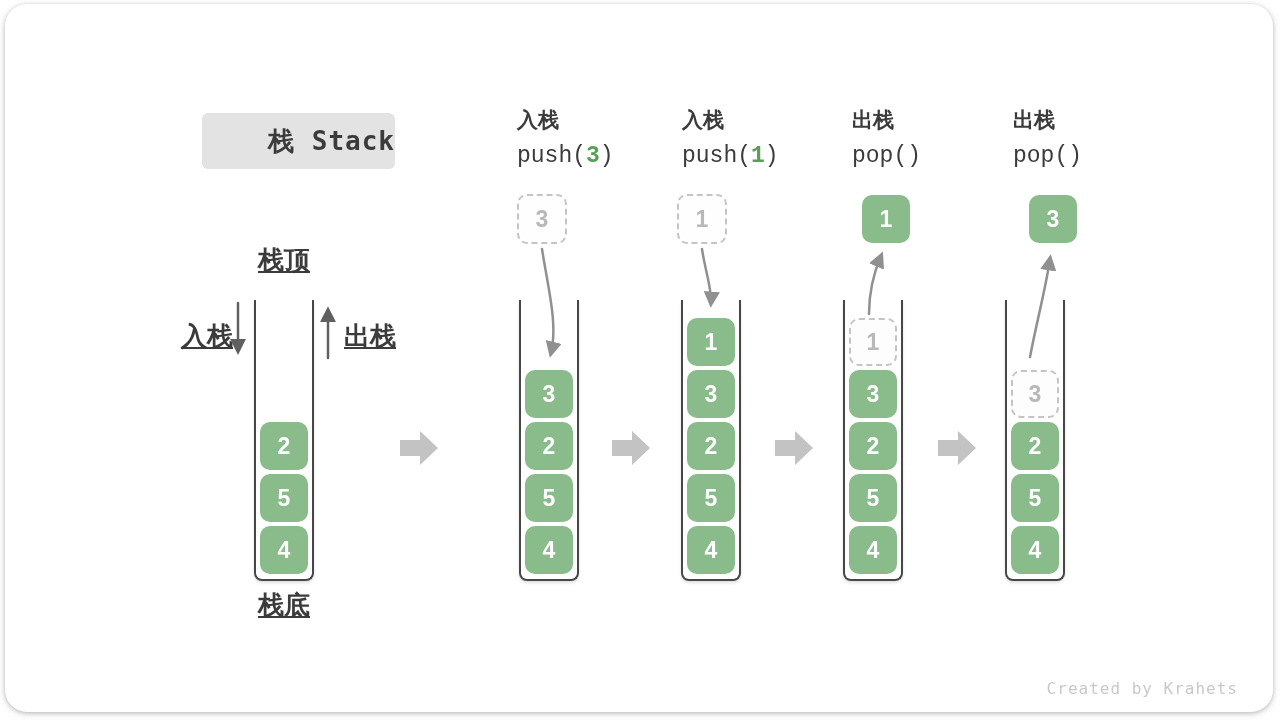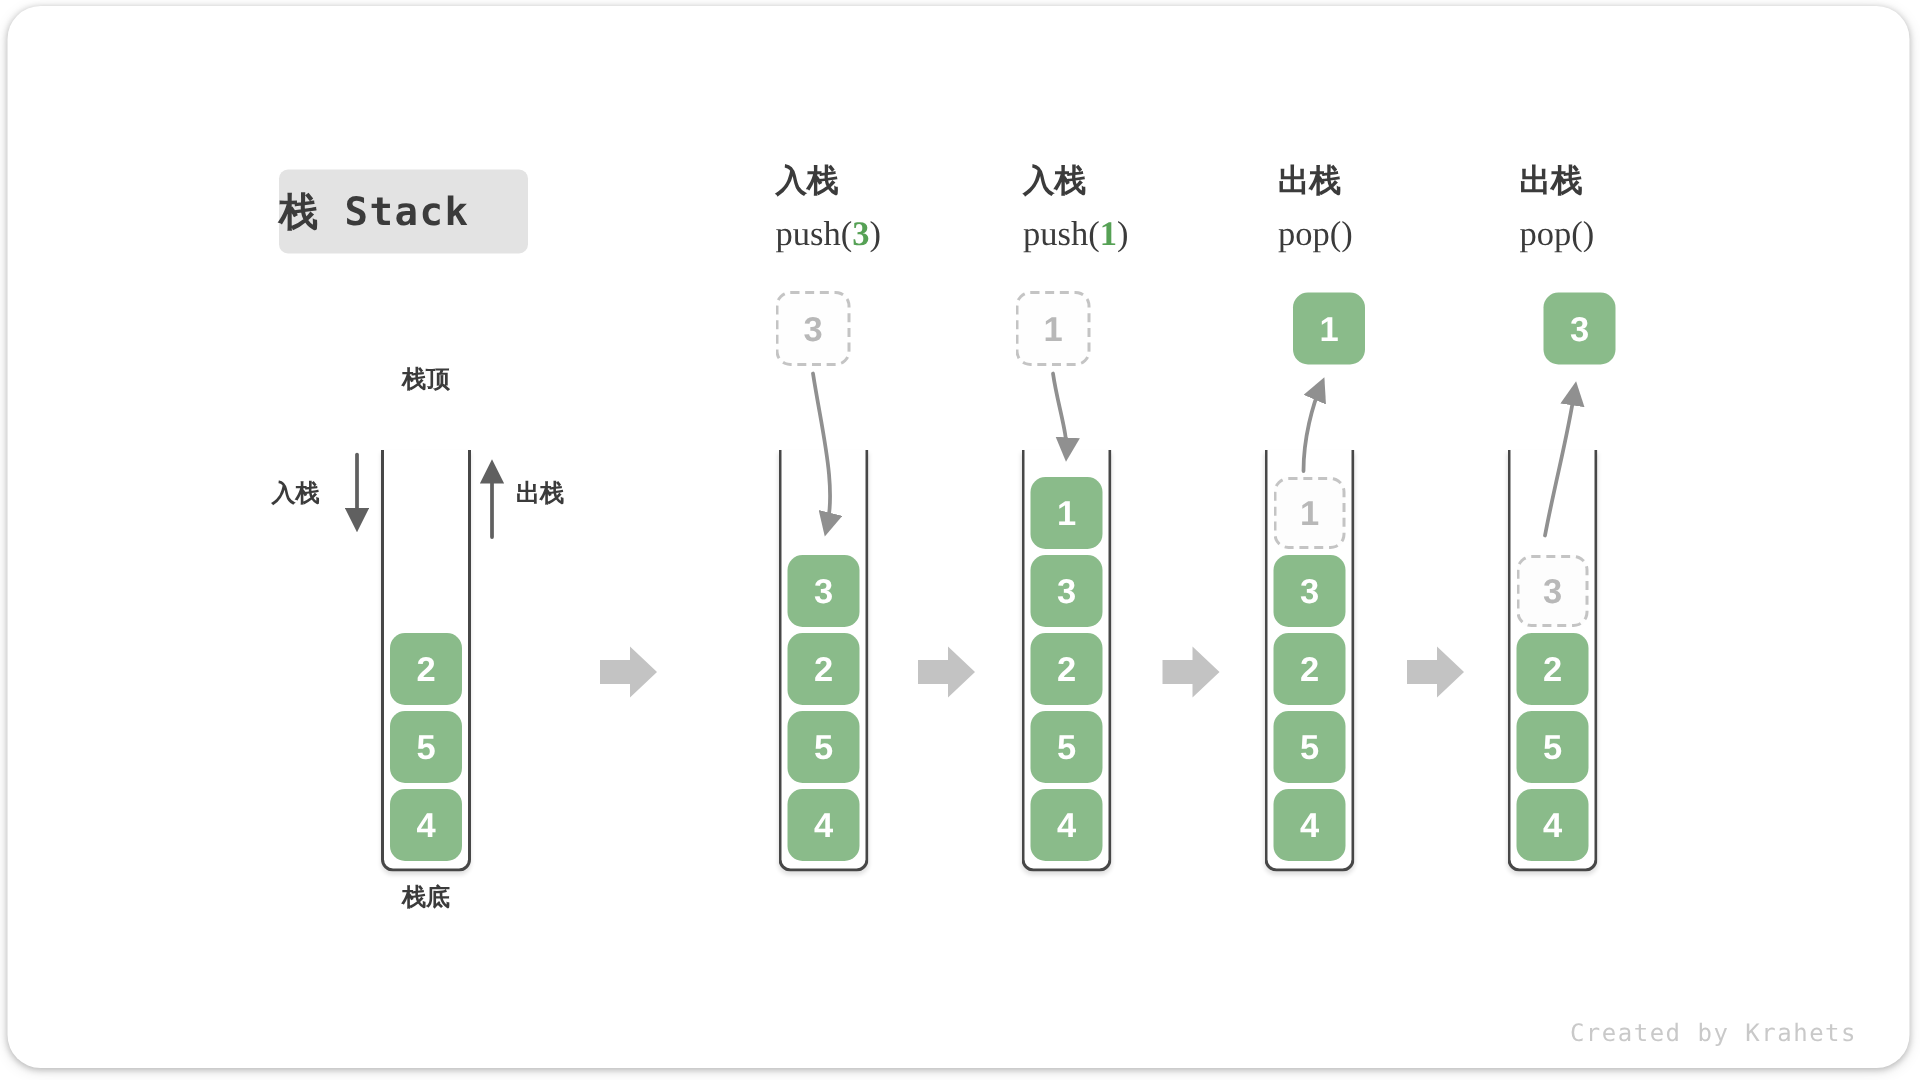--- a/index.html
+++ b/index.html
@@ -6,29 +6,29 @@
   .stage {
     position:relative; width:1280px; height:720px; overflow:hidden;
     font-family:"Liberation Sans",sans-serif; color:var(--text-dark,#3b3b3b);
   }
   .card {
     position:absolute; left:5px; top:4px; width:1268px; height:708px;
     background:#ffffff; border-radius:22px;
     box-shadow:0 1px 4px rgba(0,0,0,.22), 0 2px 10px rgba(0,0,0,.10);
   }
   .title-box {
-    position:absolute; left:186px; top:113px; width:166px; height:56px;
+    position:absolute; left:202px; top:113px; width:193px; height:56px;
     background:var(--title-bg,#e3e3e3); border-radius:6px;
-    display:flex; align-items:center; justify-content:flex-start;
+    display:flex; align-items:center; justify-content:flex-end;
     font-family:"DejaVu Sans Mono",monospace; font-weight:bold;
     font-size:26px; letter-spacing:1px; color:var(--text-dark,#3b3b3b);
   }
   .cjk-label {
-    position:absolute; font-size:16px; font-weight:bold;
-    color:var(--text-dark,#3b3b3b); white-space:nowrap;
+    position:absolute; font-size:26px; font-weight:bold;
+    color:var(--text-dark,#3b3b3b); white-space:nowrap;text-decoration:underline;
   }
   .center60 { width:60px; text-align:center; }
   .stack {
     position:absolute; top:300px; width:60px; height:281px; box-sizing:border-box;
     border:2px solid var(--wall,#474747); border-top:none;
     border-radius:0 0 8px 8px; background:#ffffff;
     display:flex; flex-direction:column; justify-content:flex-end; align-items:center;
     gap:4px; padding-bottom:5px;
     box-shadow:0 2px 3px rgba(0,0,0,.12);
   }
@@ -49,21 +49,21 @@
     color:#ffffff; font-size:23px; font-weight:bold;
   }
   .float-cell.ghost {
     width:50px; height:50px;
     background:#fefefe; border:2px dashed var(--dashed-border,#c4c4c4);
     color:var(--dashed-text,#b8b8b8);
   }
   .step-header { position:absolute; top:106px; white-space:nowrap; }
   .step-header .op { font-size:21px; font-weight:bold; margin-bottom:9px; }
   .step-header .code {
-    font-family:Liberation Serif, serif; font-size:23px;
+    font-family:Liberation Mono, monospace; font-size:23px;
     color:var(--text-dark,#3b3b3b);
   }
   .step-header .code .arg { color:var(--green-accent,#56a155); font-weight:bold; }
   .overlay { position:absolute; left:0; top:0; pointer-events:none; }
   .arrow-curve { fill:none; stroke:var(--arrow-gray,#909090); stroke-width:2.5; stroke-linecap:round; }
   .arrow-straight { fill:none; stroke:var(--arrow-dark,#606060); stroke-width:2.5; stroke-linecap:round; }
   .mh-gray { fill:var(--arrow-gray,#909090); }
   .mh-dark { fill:var(--arrow-dark,#606060); }
   .block-arrow { fill:var(--block-arrow,#c3c3c3); }
   .watermark {

